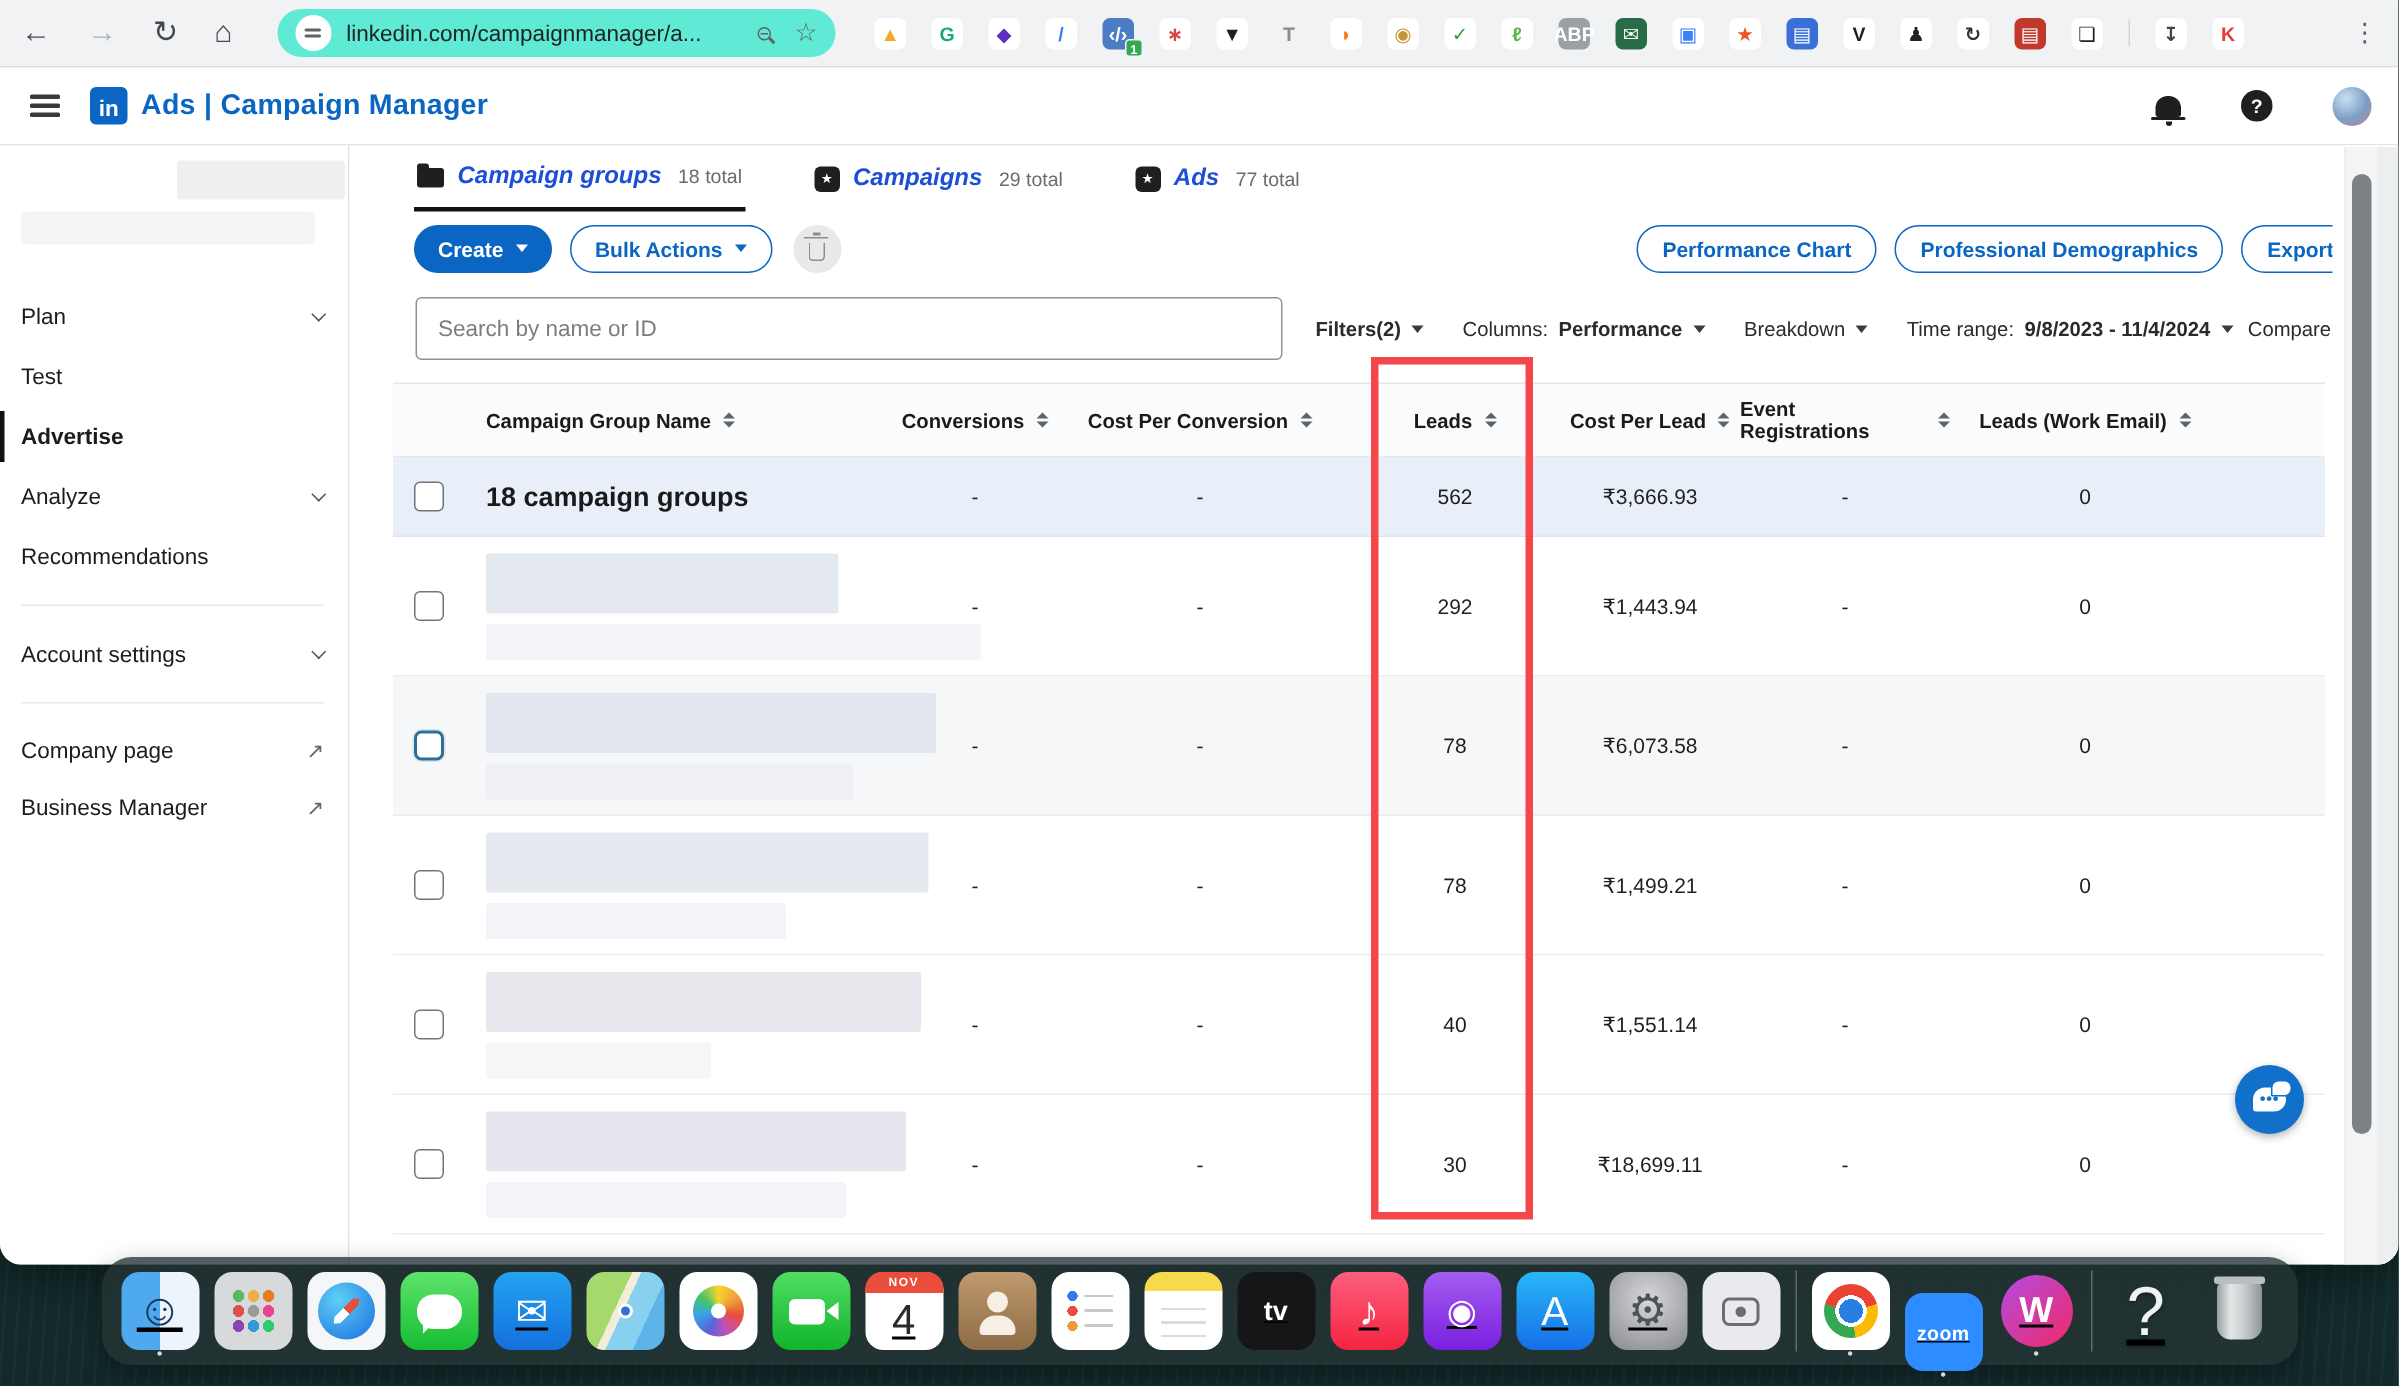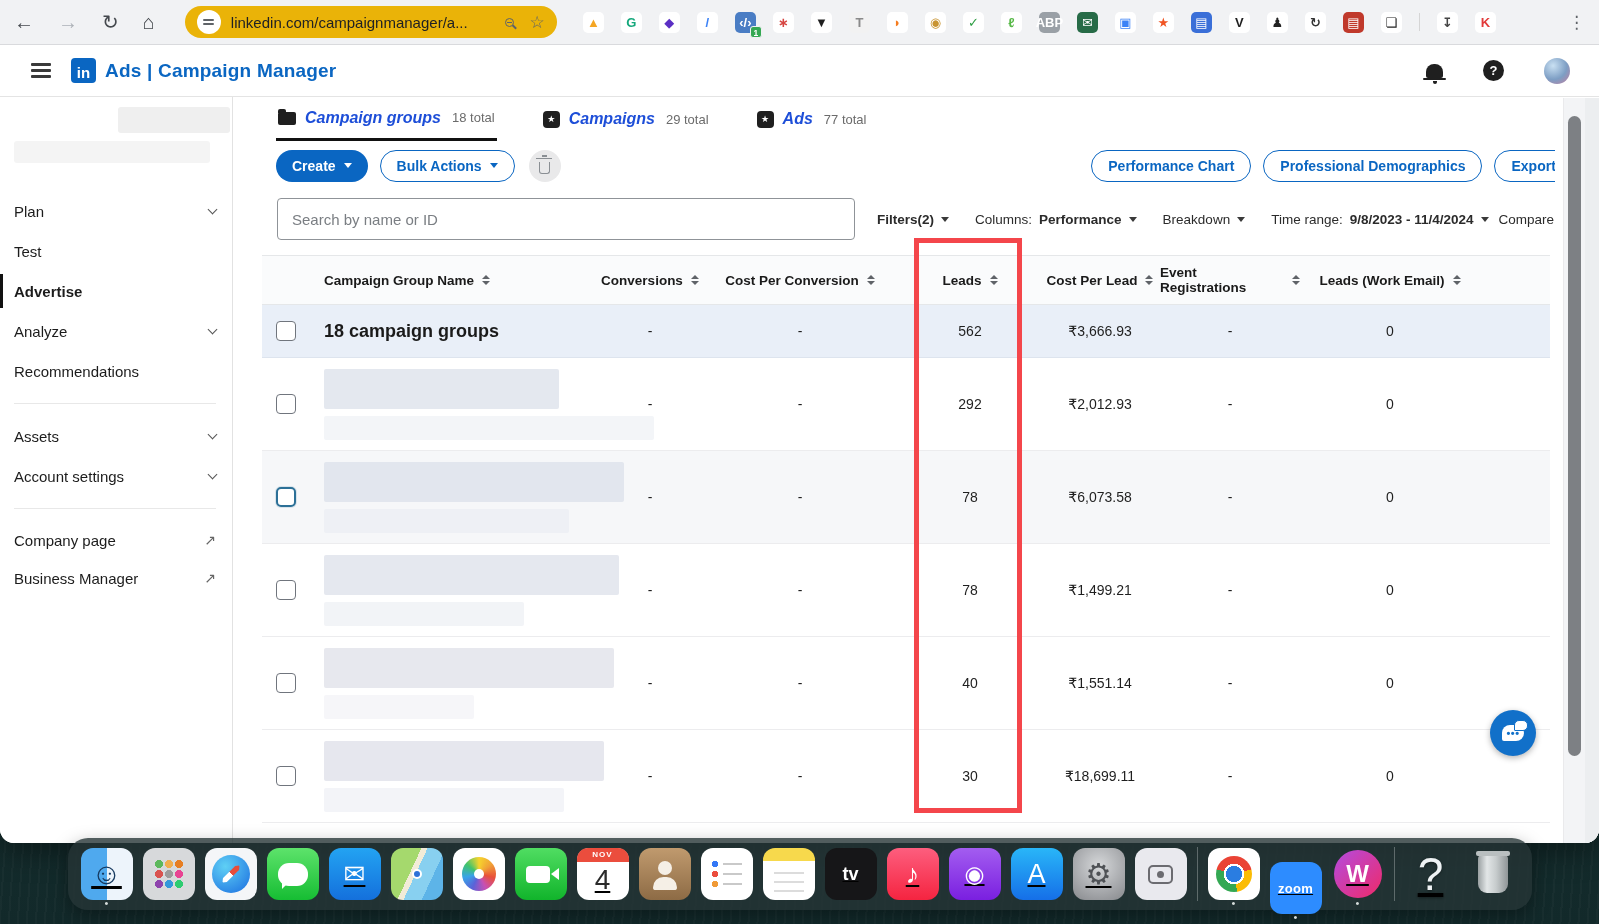--- a/index.html
+++ b/index.html
@@ -10,21 +10,21 @@
     background:repeating-linear-gradient(94deg,rgba(255,255,255,.05) 0 2px,transparent 2px 9px);
     opacity:.5;}
   
   .window{position:absolute;left:0;top:0;width:1599px;height:843px;background:#fff;
     border-radius:0 0 14px 14px;overflow:hidden;box-shadow:0 8px 30px rgba(0,0,0,.45);}
   
   .toolbar{height:45px;background:#f1f2f4;border-bottom:1px solid #d9dadd;
     display:flex;align-items:center;padding:0 14px;}
   .nav-ic{font-size:20px;color:#45494e;margin-right:24px;cursor:pointer;line-height:1;}
   .nav-ic.fwd{color:#acb1b7;}
-  .omnibox{width:372px;height:32px;background:#eab308;border-radius:16px;display:flex;
+  .omnibox{width:372px;height:32px;background:#5eead4;border-radius:16px;display:flex;
     align-items:center;padding:0 12px;margin-left:6px;flex:none;justify-content:flex-end;}
   .site-ctl{width:24px;height:24px;background:#fff;border-radius:50%;flex:none;
     display:flex;align-items:center;justify-content:center;margin-right:10px;position:relative;}
   .site-ctl::before{content:"";width:11px;height:1.6px;background:#5f6368;
     box-shadow:0 4px 0 #5f6368;margin-top:-4px;border-radius:1px;}
   .url{flex:1;font-size:15px;color:#202124;white-space:nowrap;overflow:hidden;}
   .mag{width:9px;height:9px;border:1.8px solid #5f6368;border-radius:50%;position:relative;
     margin:0 16px 0 8px;flex:none;}
   .mag::before{content:"";position:absolute;left:1px;right:1px;top:3px;height:1.4px;background:#5f6368;}
   .mag::after{content:"";position:absolute;width:5px;height:1.8px;background:#5f6368;
@@ -35,21 +35,21 @@
     justify-content:center;font-size:13px;font-weight:700;position:relative;flex:none;cursor:pointer;}
   .ext-icon[data-name="extension-divider"]{width:1px;height:18px;border-radius:0;}
   .ext-glyph{font-style:normal;line-height:1;}
   .ext-badge{font-style:normal;position:absolute;bottom:-5px;right:-6px;background:#35a853;
     color:#fff;font-size:8.5px;font-weight:700;min-width:12px;height:12px;line-height:12px;
     border-radius:3px;text-align:center;border:1px solid #f1f2f4;padding:0 1px;}
   .ext-badge:empty{display:none;}
   .kebab{margin-left:auto;font-size:17px;color:#5f6368;cursor:pointer;}
   
   .li-header{height:52px;background:#fff;border-bottom:1px solid #e4e4e4;display:flex;
-    align-items:center;padding:0 29px;}
+    align-items:center;padding:0 18px;}
   .burger{width:20px;height:2.4px;background:#3a3a3a;border-radius:1px;position:relative;
     margin:0 20px 0 2px;box-shadow:0 -6px 0 #3a3a3a,0 6px 0 #3a3a3a;cursor:pointer;flex:none;}
   .li-logo{width:25px;height:25px;background:#0a66c2;color:#fff;border-radius:4px;font-weight:700;
     font-size:15px;display:flex;align-items:flex-end;justify-content:center;padding-bottom:2px;flex:none;}
   .li-brand{color:#0a66c2;font-size:19px;font-weight:600;margin-left:9px;letter-spacing:.2px;}
   .li-right{margin-left:auto;display:flex;align-items:center;gap:40px;}
   .bell{width:17px;height:14px;background:#1f1f1f;border-radius:8px 8px 2px 2px;position:relative;cursor:pointer;}
   .bell::after{content:"";position:absolute;left:-3px;right:-3px;bottom:-2.5px;height:2.5px;
     background:#1f1f1f;border-radius:2px;}
   .bell::before{content:"";position:absolute;left:50%;bottom:-6px;width:4px;height:3px;
@@ -392,24 +392,20 @@
           <span>Advertise</span>
         </div>
         <div class="sb-item" data-name="sidebar-item-analyze">
           <span>Analyze</span>
             <span class="chev" data-name="chevron-down-icon"></span>
         </div>
         <div class="sb-item" data-name="sidebar-item-recommendations">
           <span>Recommendations</span>
         </div>
         <div class="sb-div" data-name="divider"></div>
-        <div class="sb-item" data-name="sidebar-item-assets">
-          <span>Assets</span>
-            <span class="chev" data-name="chevron-down-icon"></span>
-        </div>
         <div class="sb-item" data-name="sidebar-item-account-settings">
           <span>Account settings</span>
             <span class="chev" data-name="chevron-down-icon"></span>
         </div>
         <div class="sb-div" data-name="divider"></div>
         <div class="sb-link" data-name="sidebar-link-company-page">
           <span>Company page</span>
             <span class="ext-arrow" data-name="external-link-icon">↗</span>
         </div>
         <div class="sb-link" data-name="sidebar-link-business-manager">
@@ -556,21 +552,21 @@
               <div class="c-cb">
                   <span class="cbx" data-name="row-checkbox"></span>
                 </div>
               <div class="c-name" data-name="campaign-group-name-redacted">
                 <div class="nb nb1"></div>
                   <div class="nb nb2"></div>
               </div>
               <div class="c-val">-</div>
               <div class="c-val">-</div>
               <div class="c-val">292</div>
-              <div class="c-val">₹2,012.93</div>
+              <div class="c-val">₹1,443.94</div>
               <div class="c-val">-</div>
               <div class="c-val">0</div>
             </div>
               <div class="trow grid" data-name="table-row">
               <div class="c-cb">
                   <span class="cbx" data-name="row-checkbox"></span>
                 </div>
               <div class="c-name" data-name="campaign-group-name-redacted">
                 <div class="nb nb1"></div>
                   <div class="nb nb2"></div>

